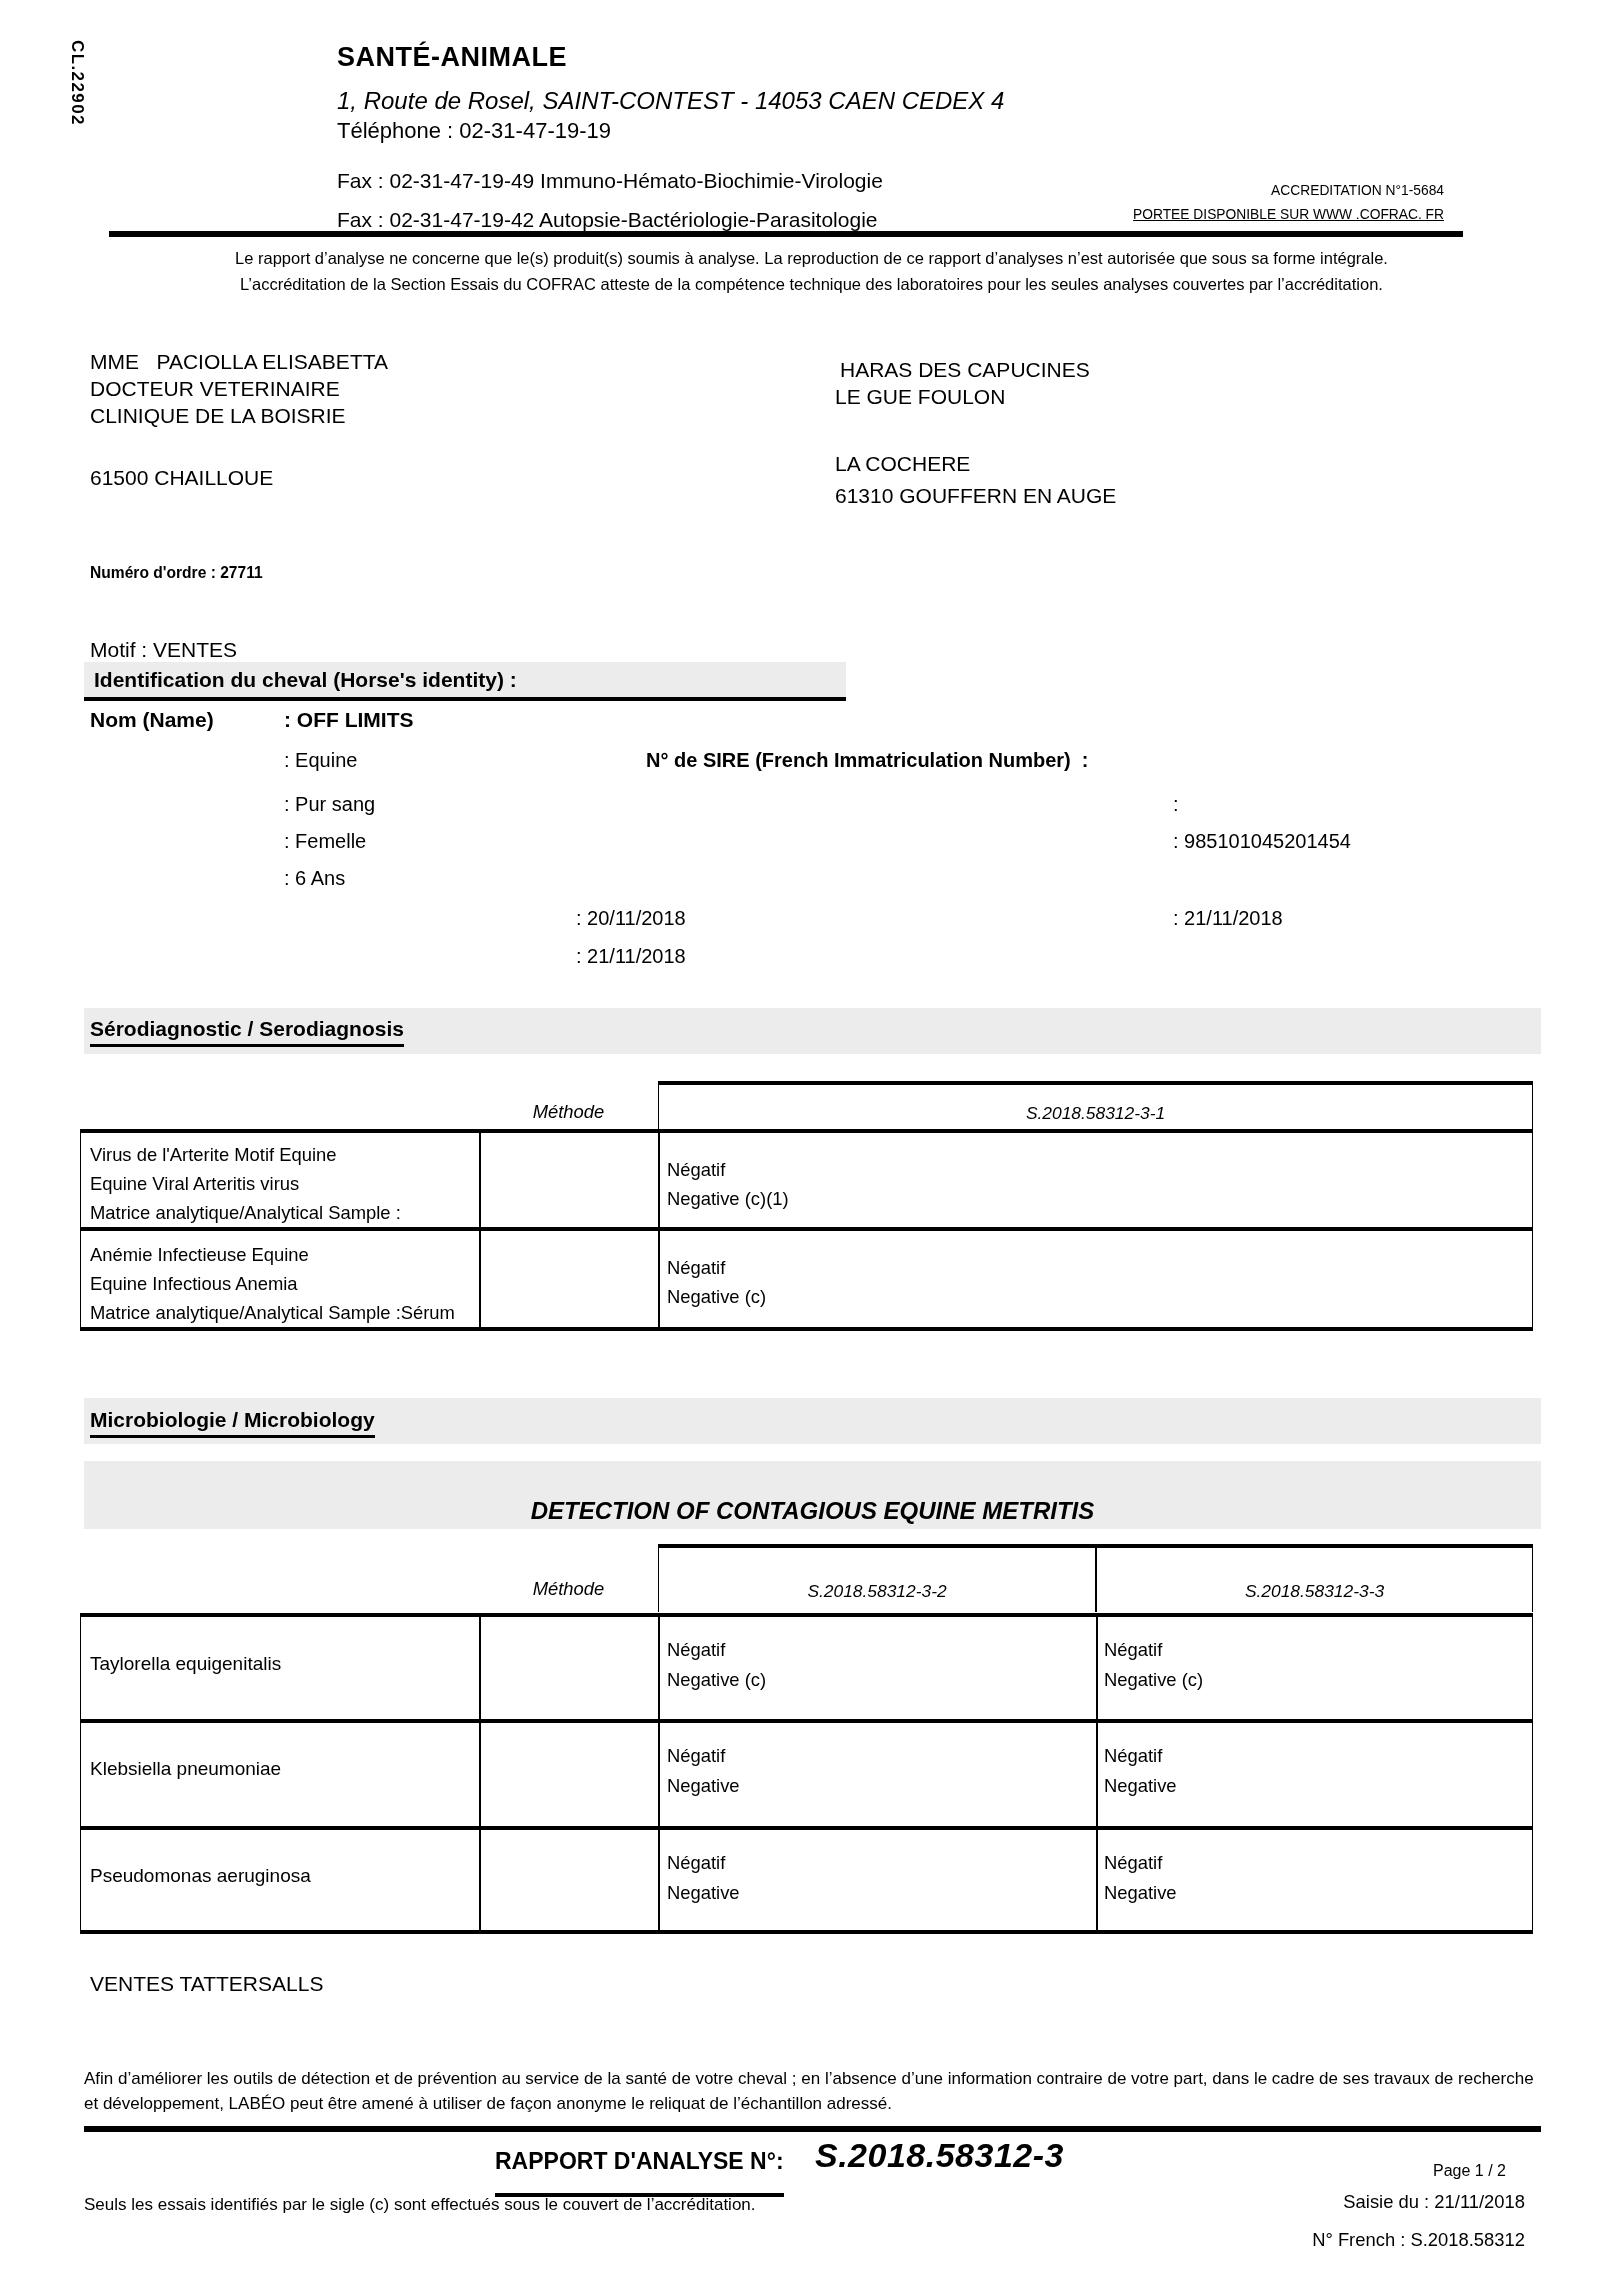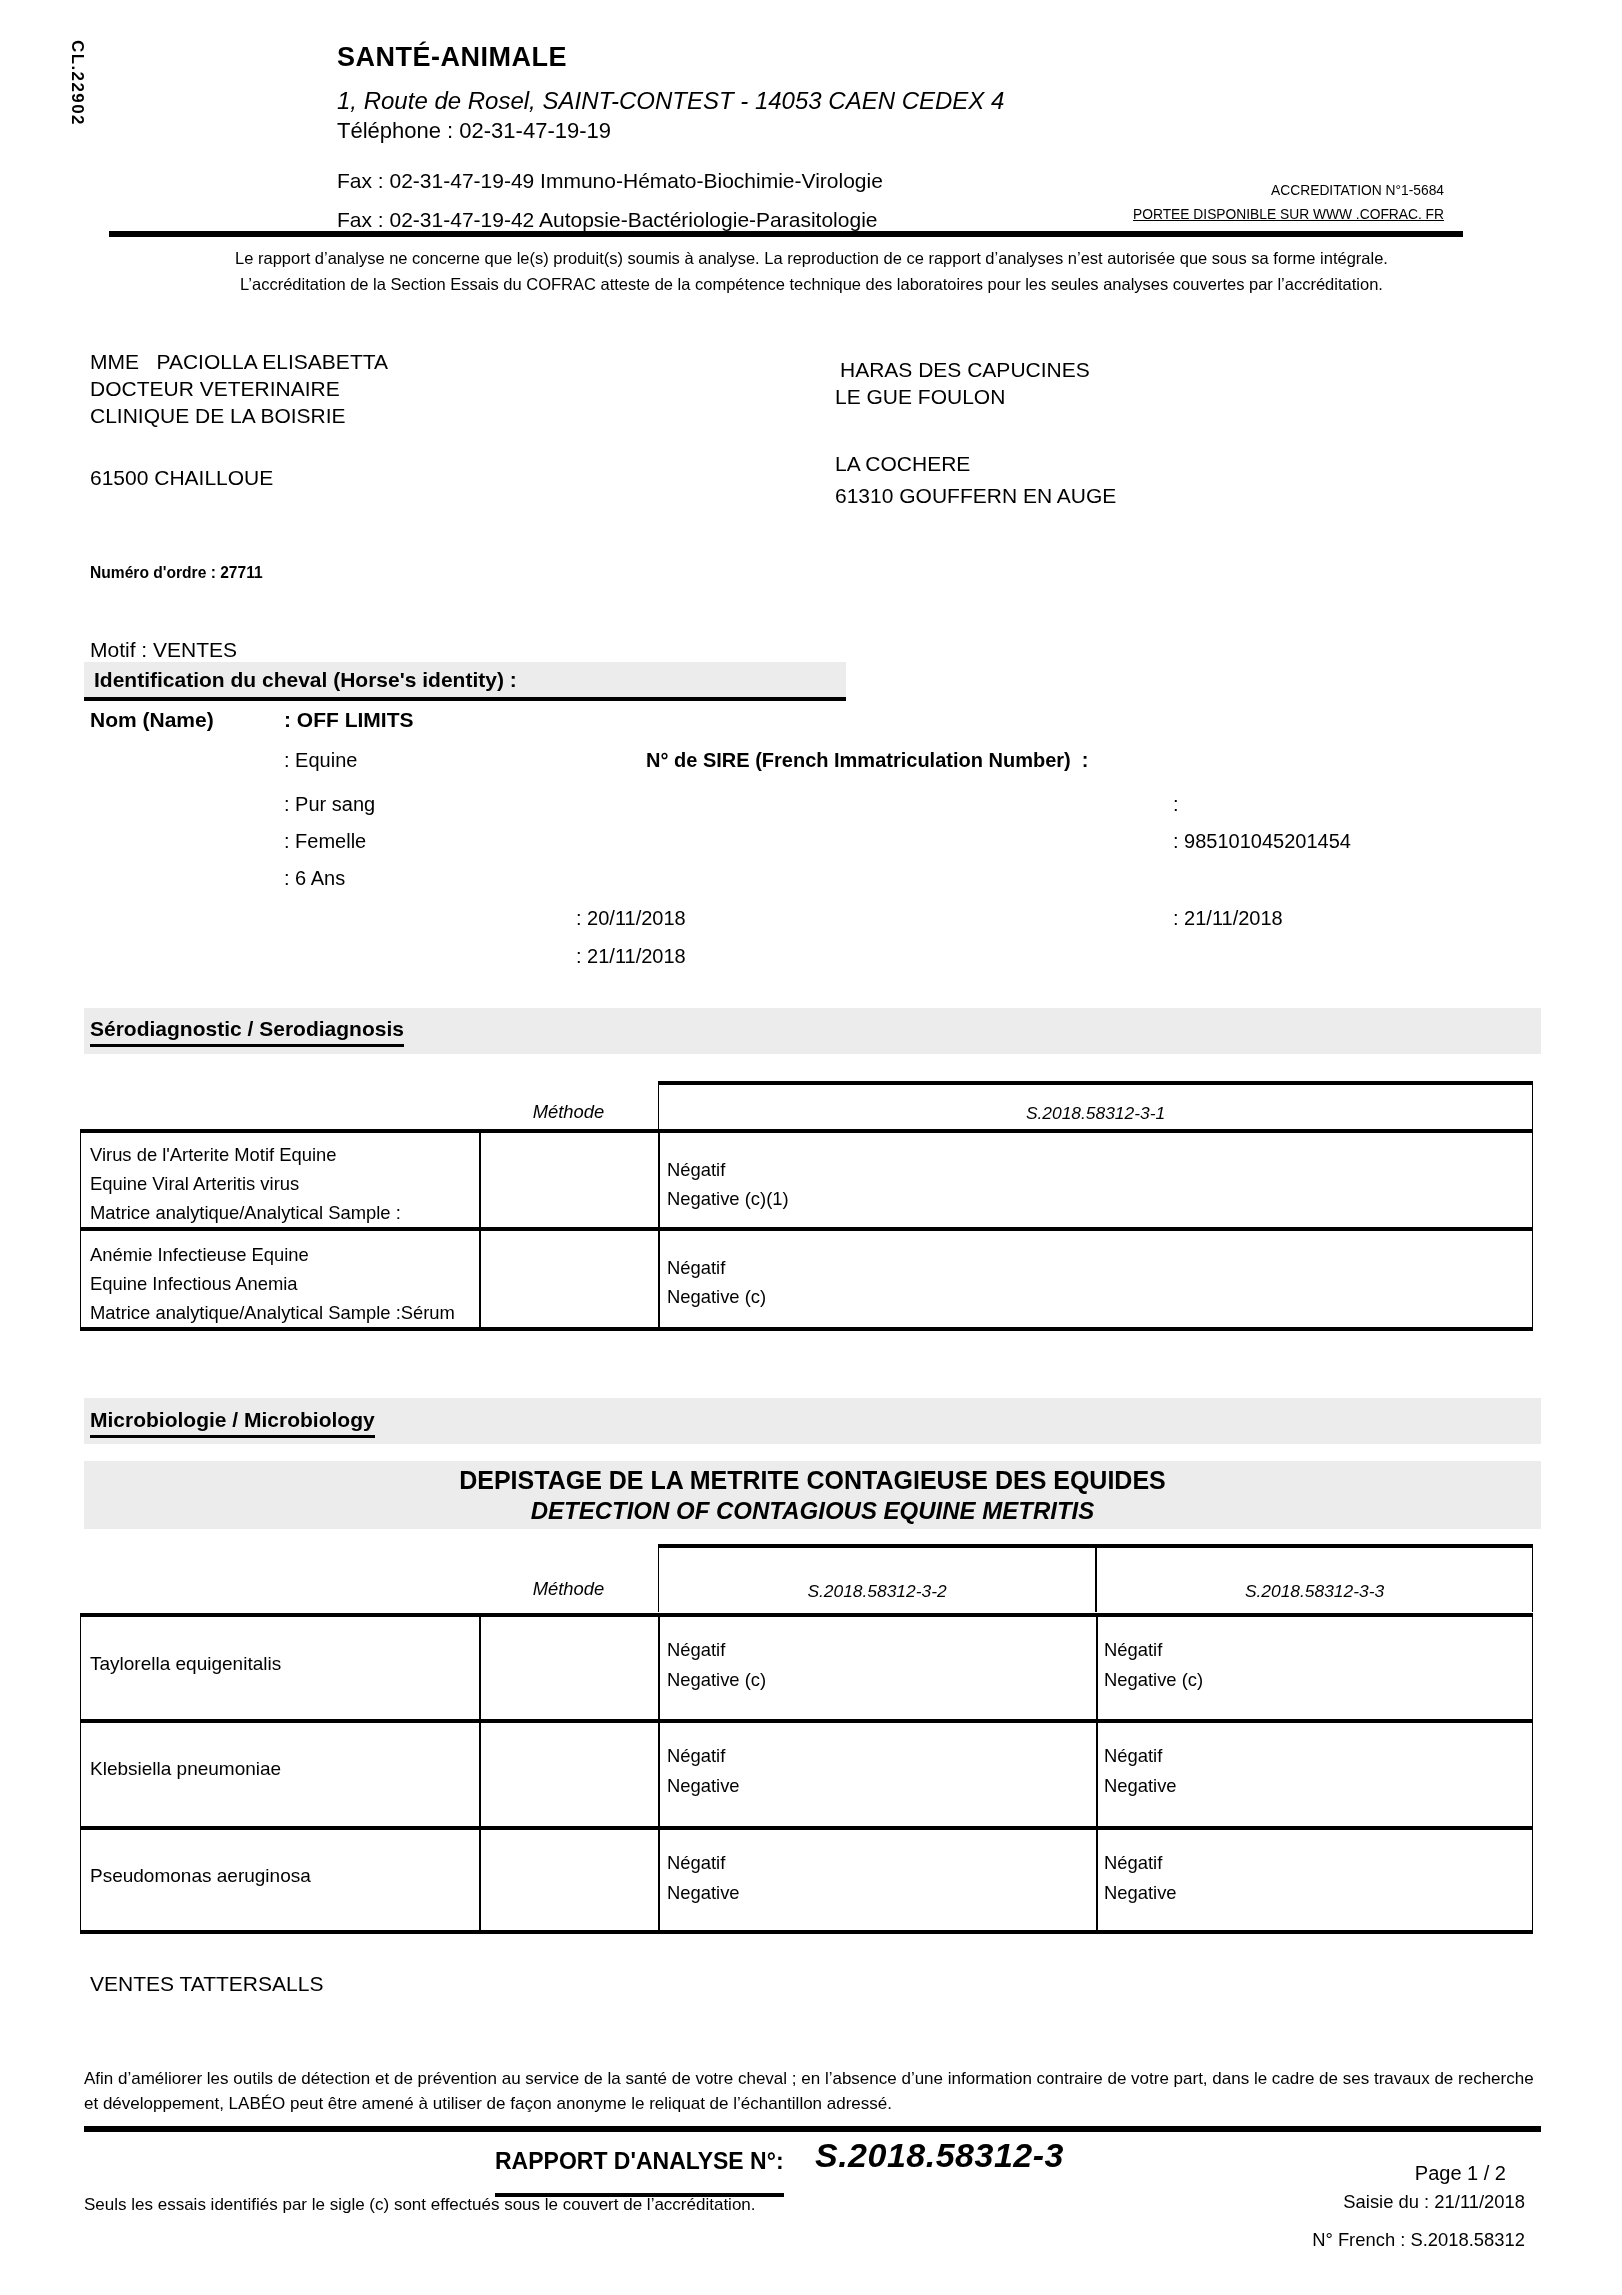--- a/index.html
+++ b/index.html
@@ -97,21 +97,21 @@
   .micro-r2-c1{left:667px;top:1741px;}
   .micro-r2-c2{left:1104px;top:1741px;}
   .micro-r3-c1{left:667px;top:1848px;}
   .micro-r3-c2{left:1104px;top:1848px;}
   
   .ventes{left:90px;top:1972px;font-size:21px;}
   .research{left:84px;top:2066px;width:1460px;font-size:17px;line-height:25px;}
   .rule-bottom{left:84px;top:2126px;width:1457px;height:5.5px;background:#000;}
   .report-label{left:495px;top:2148px;font-size:23px;font-weight:bold;border-bottom:4.1px solid #000;padding-bottom:18px;}
   .report-number{left:815px;top:2136px;font-size:34px;font-weight:bold;font-style:italic;letter-spacing:0.5px;}
-  .page-ind{right:117px;top:2162px;font-size:20px;}
+  .page-ind{right:117px;top:2162px;font-size:16px;}
   .seuls{left:84px;top:2195px;font-size:17px;}
   .saisie{right:98px;top:2191px;font-size:18.4px;}
   .demande{right:98px;top:2229px;font-size:18.4px;}
 </style>
 </head>
 <body>
 
 <div id="page">
 
   <div class="abs doc-code">CL.22902</div>
@@ -178,21 +178,20 @@
     <div>Matrice analytique/Analytical Sample :Sérum</div>
   </div>
   <div class="abs cell-result sero-r2-result">
     <div>Négatif</div>
     <div>Negative (c)</div>
   </div>
 
   <div class="abs section-bar micro-bar"></div>
   <div class="abs section-title micro-title">Microbiologie / Microbiology</div>
   <div class="abs depistage"></div>
-  <div class="abs dep-title">DEPISTAGE DE LA METRITE CONTAGIEUSE DES EQUIDES</div>
   <div class="abs dep-sub">DETECTION OF CONTAGIOUS EQUINE METRITIS</div>
   <div class="abs micro-head"></div>
   <div class="abs vline micro-head-div"></div>
   <div class="abs methode micro-methode">Méthode</div>
   <div class="abs sample-id micro-s2">S.2018.58312-3-2</div>
   <div class="abs sample-id micro-s3">S.2018.58312-3-3</div>
   <div class="abs micro-body"></div>
   <div class="abs micro-sep1"></div>
   <div class="abs micro-sep2"></div>
   <div class="abs vline micro-v1"></div>

